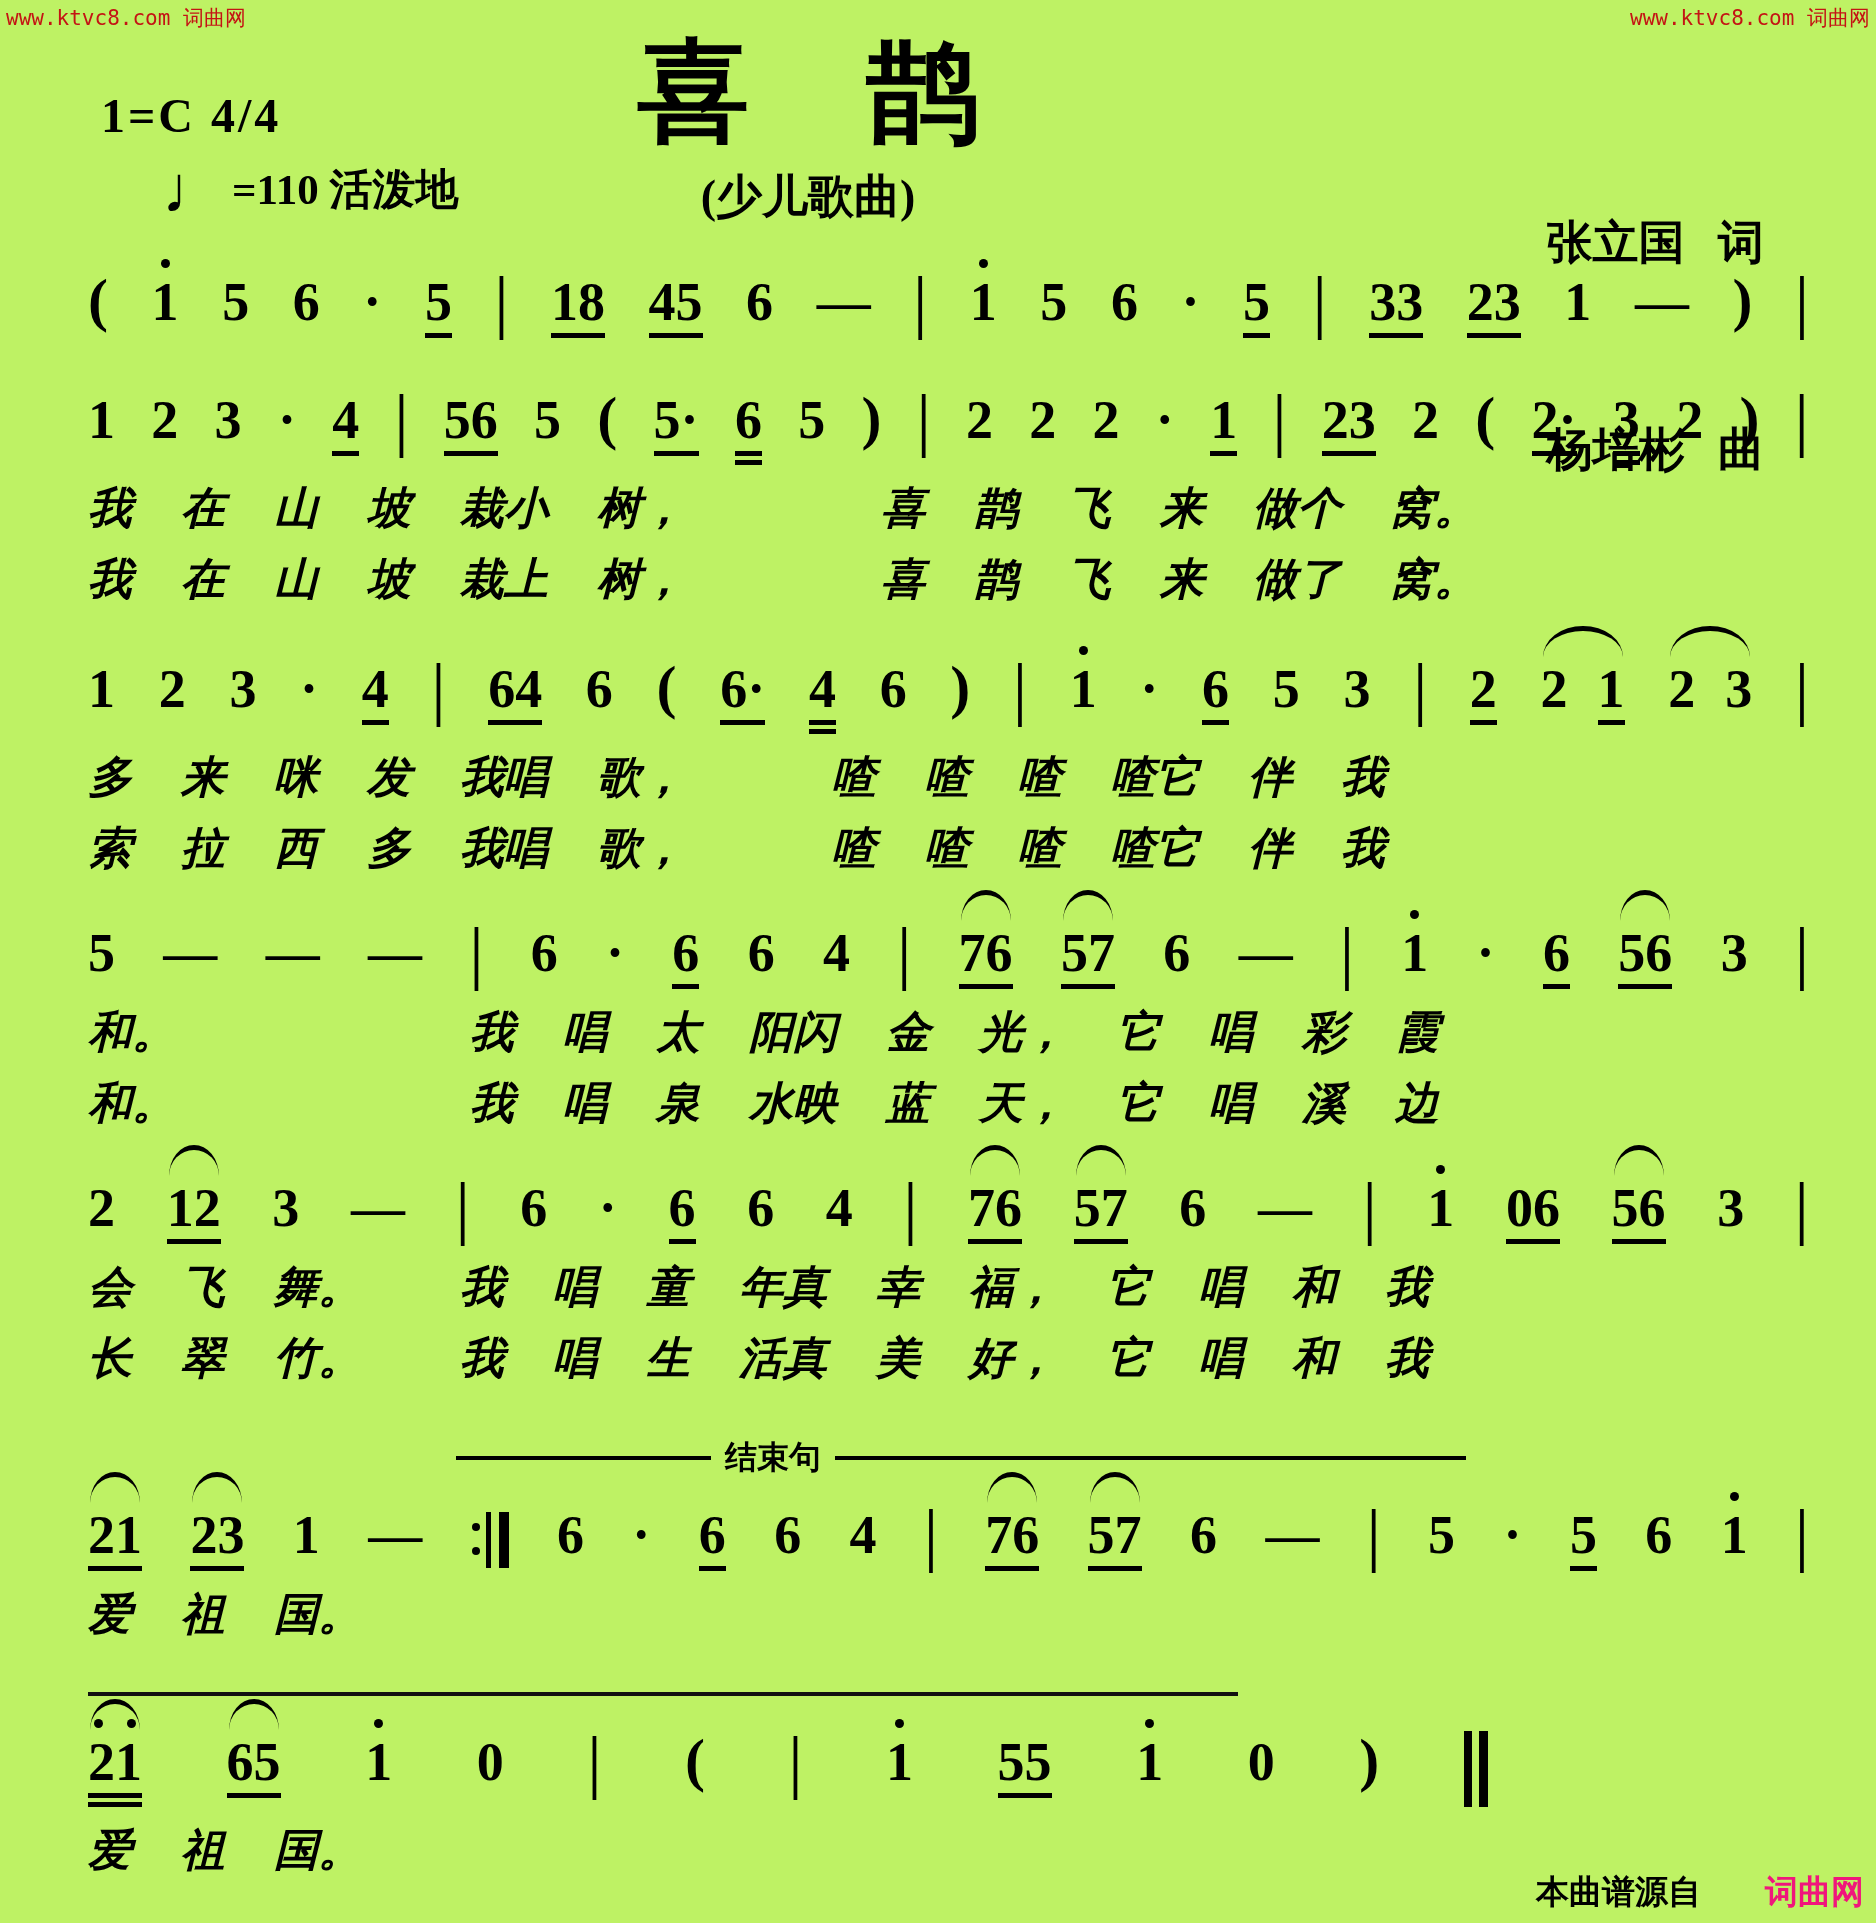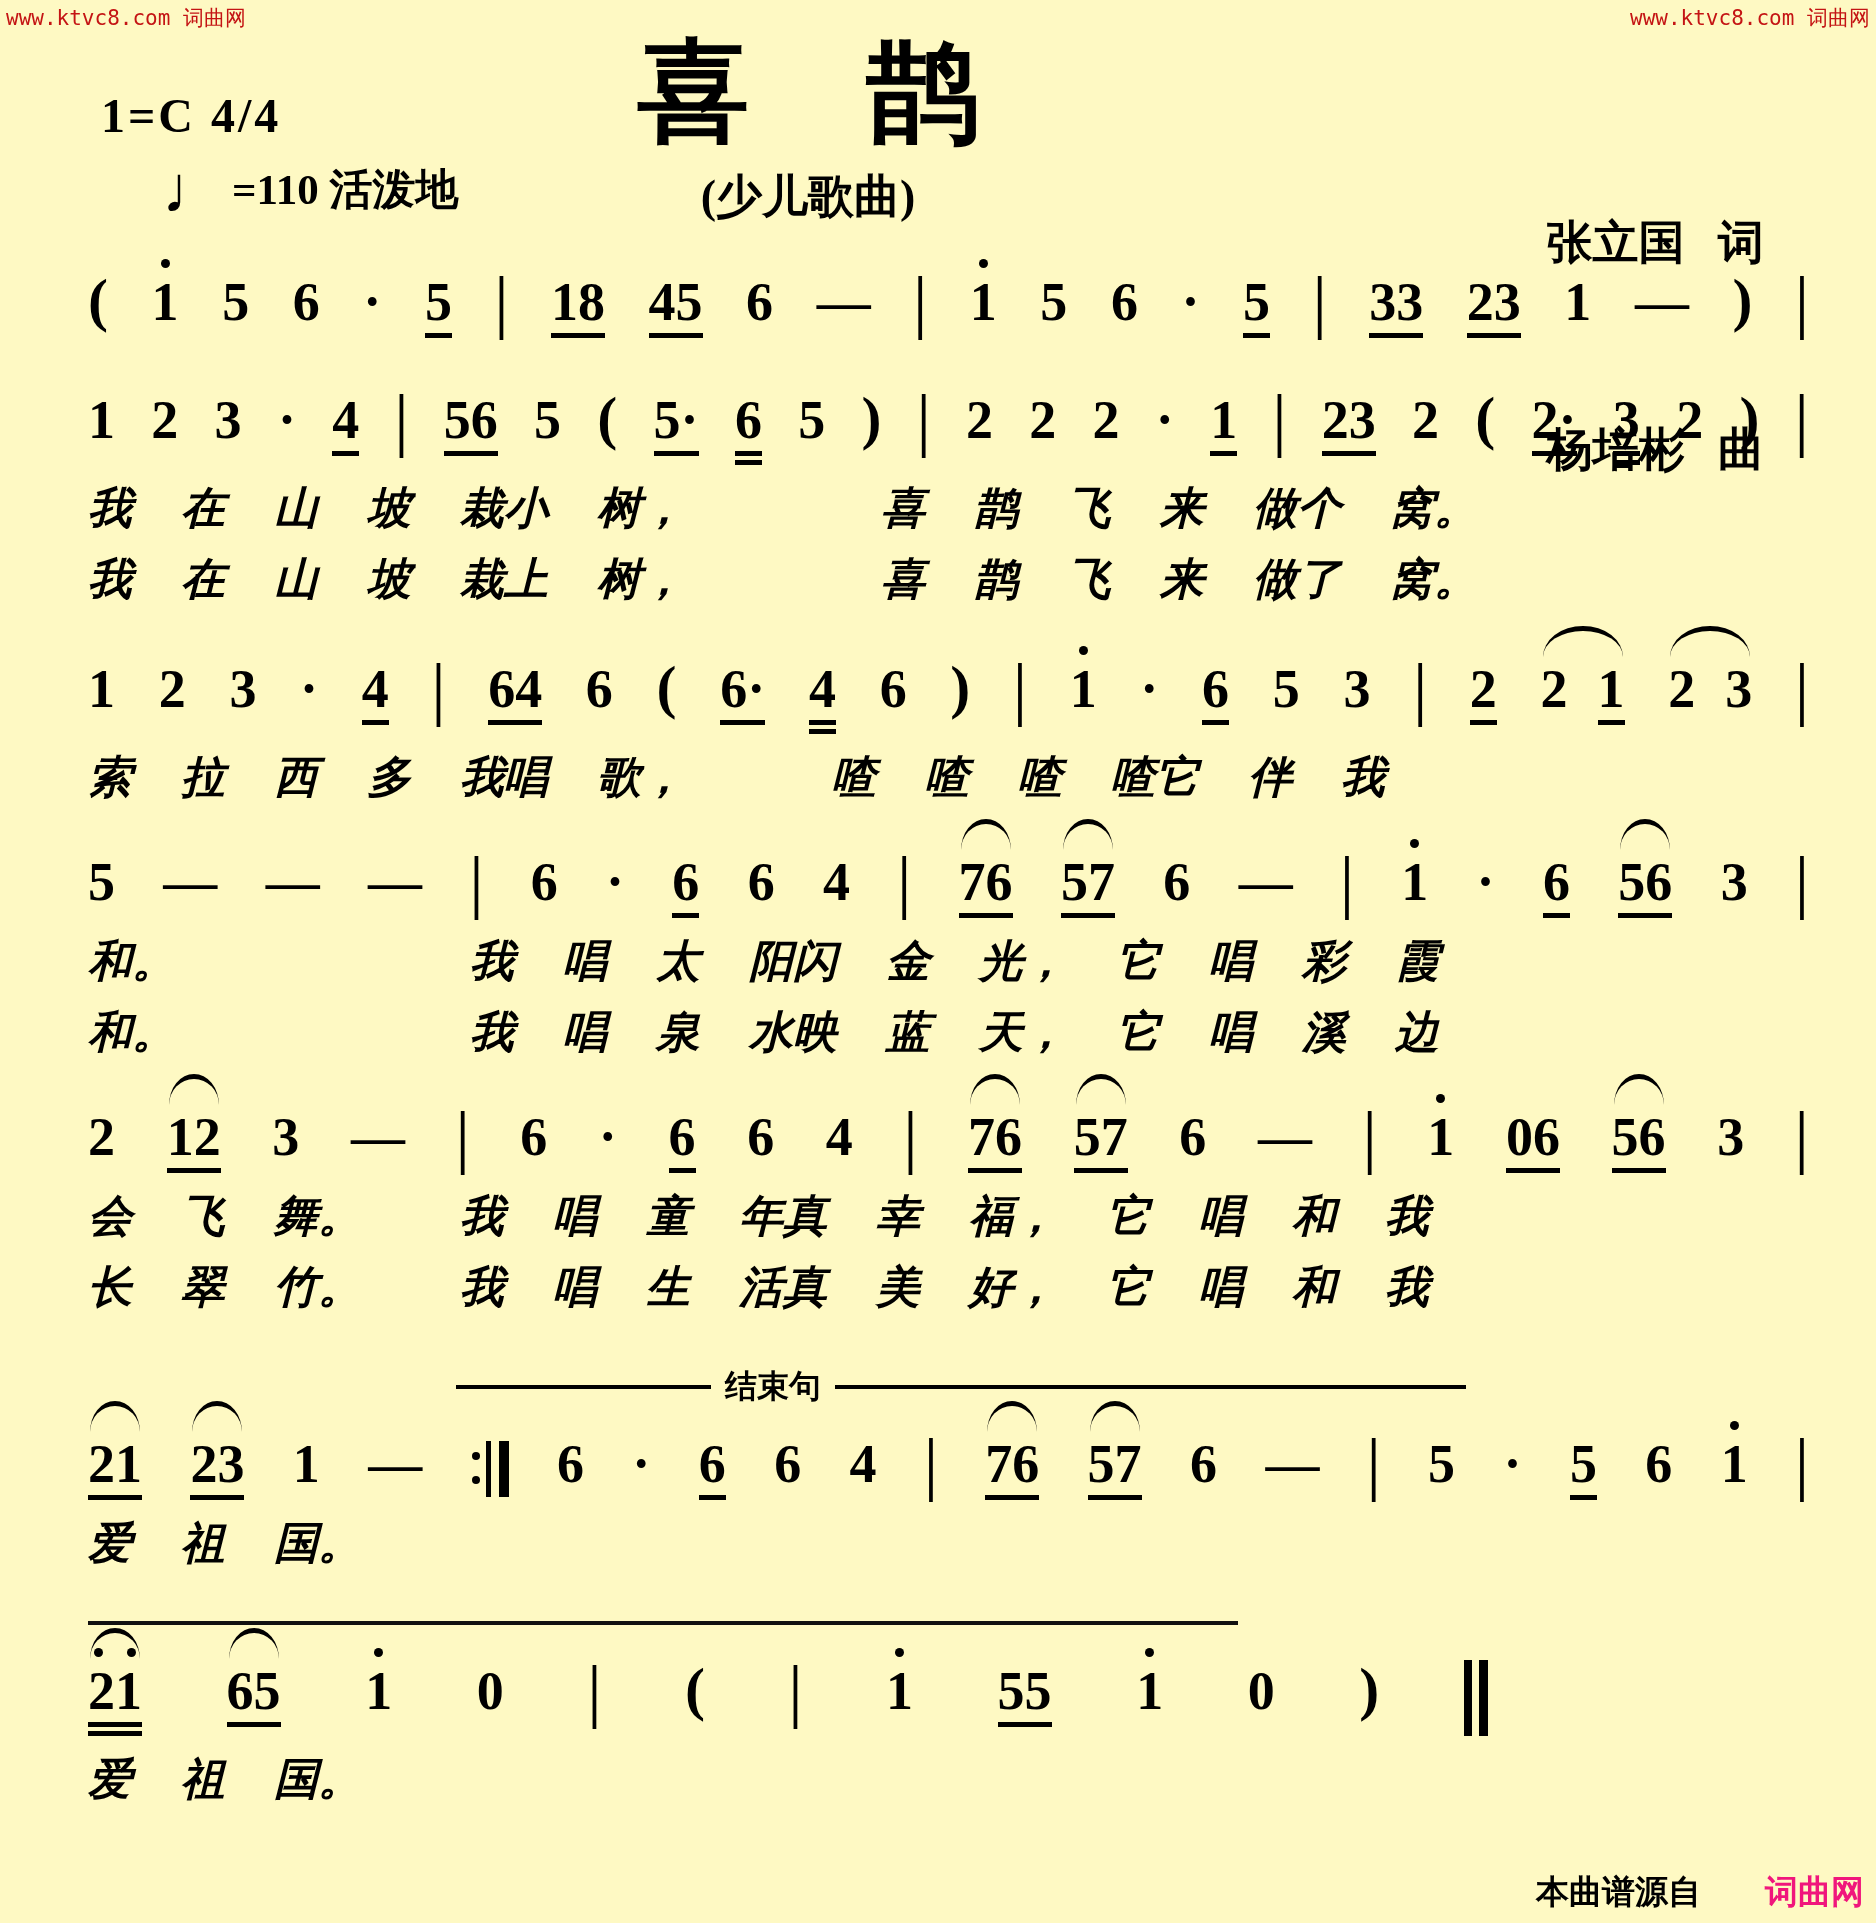--- a/index.html
+++ b/index.html
@@ -1,16 +1,16 @@
 <!DOCTYPE html>
 <html><head>
 <meta charset="utf-8">
 <style>
   html,body{margin:0;padding:0;background:#ffffff;}
-  .page{position:relative;width:1876px;height:1923px;background:#fef9c3;overflow:hidden;
+  .page{position:relative;width:1876px;height:1923px;background:#bef264;overflow:hidden;
         font-family:"Liberation Serif","DejaVu Serif",serif;color:#000;}
   
   .wm{position:absolute;top:4px;font:400 21px "DejaVu Sans Mono",monospace;color:#c41414;}
   .wm-left{left:6px}.wm-right{right:6px}
   
   .keysig{position:absolute;left:101px;top:88px;font-size:48px;font-weight:700;letter-spacing:3px;}
   .temporow{position:absolute;left:162px;top:152px;font-size:43px;font-weight:700;}
   .tempo-note{font-size:66px;vertical-align:-8px;margin-right:4px;}
   .title{position:absolute;left:-70px;top:34px;width:1756px;text-align:center;
          font-size:112px;font-weight:700;letter-spacing:1.05em;text-indent:1.05em;line-height:1.05;}
@@ -170,20 +170,21 @@
           <span class="slur">
             <span class="note">2</span>
             <span class="note u1">1</span>
           </span>
           <span class="slur">
             <span class="note">2</span>
             <span class="note">3</span>
           </span>
           <span class="note tk-bar">|</span>
         </div>
+        <div class="lyrics-row">多 来 咪 发 我唱 歌，   喳 喳 喳 喳它 伴 我</div>
         <div class="lyrics-row">索 拉 西 多 我唱 歌，   喳 喳 喳 喳它 伴 我</div>
       </div>
       <div class="system sys4">
         <div class="notes-row">
           <span class="note">5</span>
           <span class="note">—</span>
           <span class="note">—</span>
           <span class="note">—</span>
           <span class="note tk-bar">|</span>
           <span class="note">6</span>

